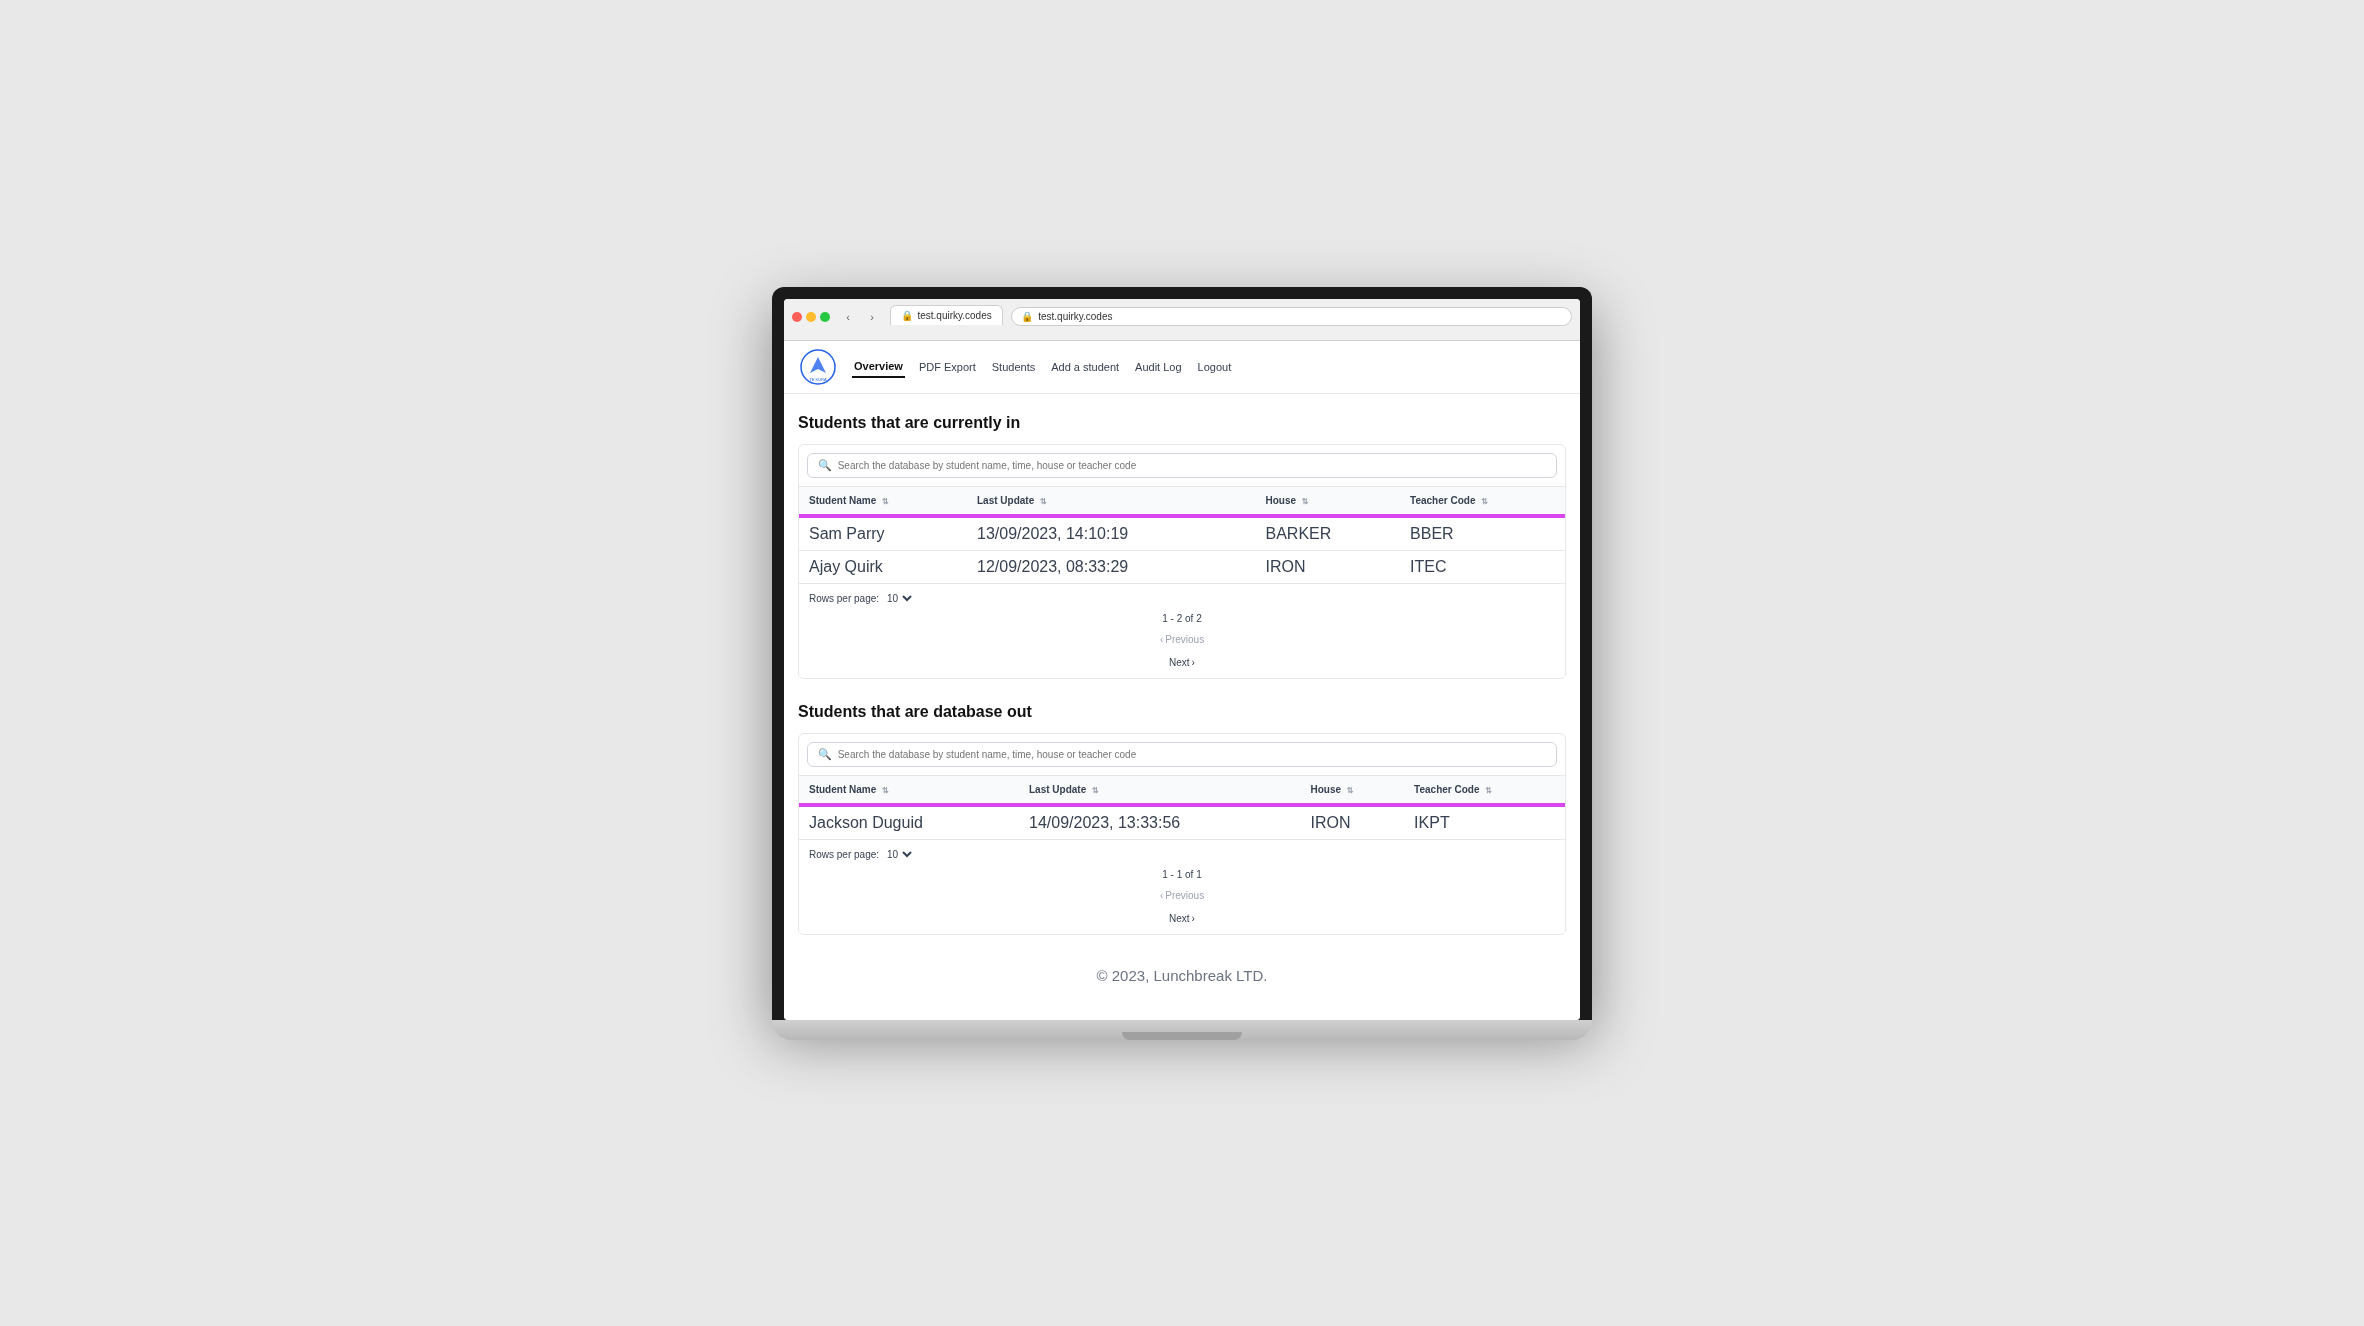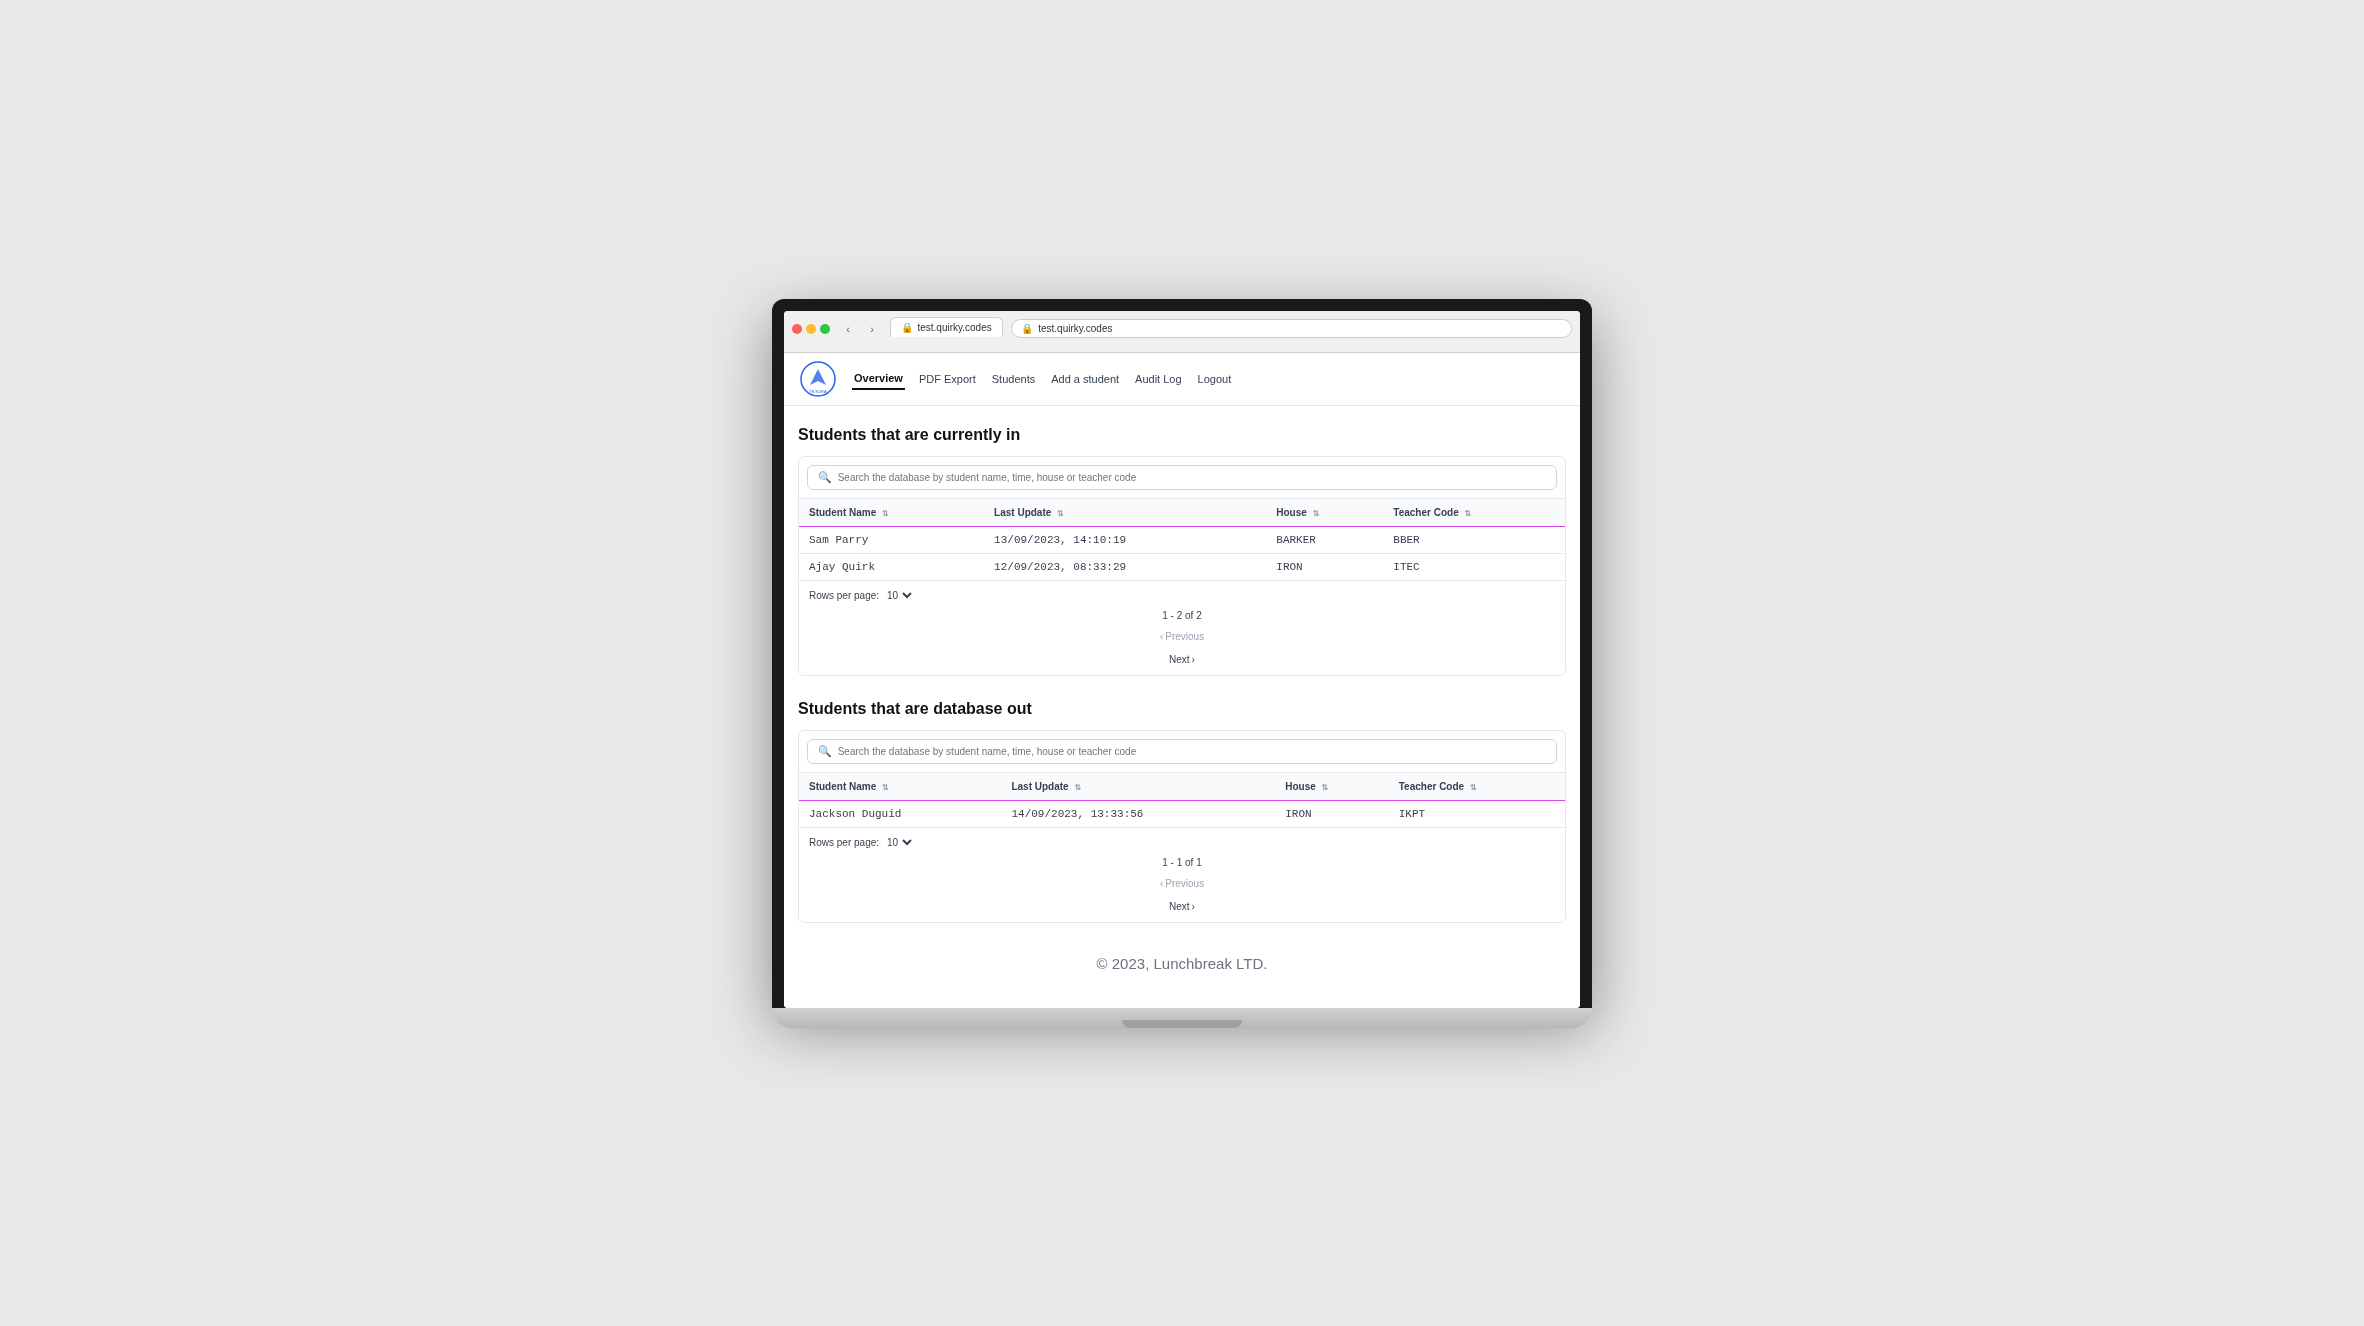--- a/index.html
+++ b/index.html
@@ -224,21 +224,21 @@
     }
 
     table {
       width: 100%;
       border-collapse: collapse;
       font-size: 10px;
     }
 
     thead tr {
       background: #f9fafb;
-      border-bottom: 1px solid #d946ef;
+      border-bottom: 4px solid #d946ef;
       margin-top: 44px;
     }
 
     th {
       padding: 8px 10px;
       text-align: left;
       font-weight: 600;
       color: #374151;
       font-size: 10px;
       white-space: nowrap;
@@ -248,22 +248,21 @@
       display: inline-block;
       margin-left: 3px;
       color: #9ca3af;
       font-size: 8px;
     }
 
     td {
       padding: 7px 10px;
       color: #374151;
       border-bottom: 1px solid #e5e7eb;
-      font-size: 11px;
-      font-family: Liberation Mono, monospace;
+      font-size: 16px;
     }
 
     tr:last-child td {
       border-bottom: none;
     }
 
     
     .pagination-row {
       display: flex;
       align-items: center;

